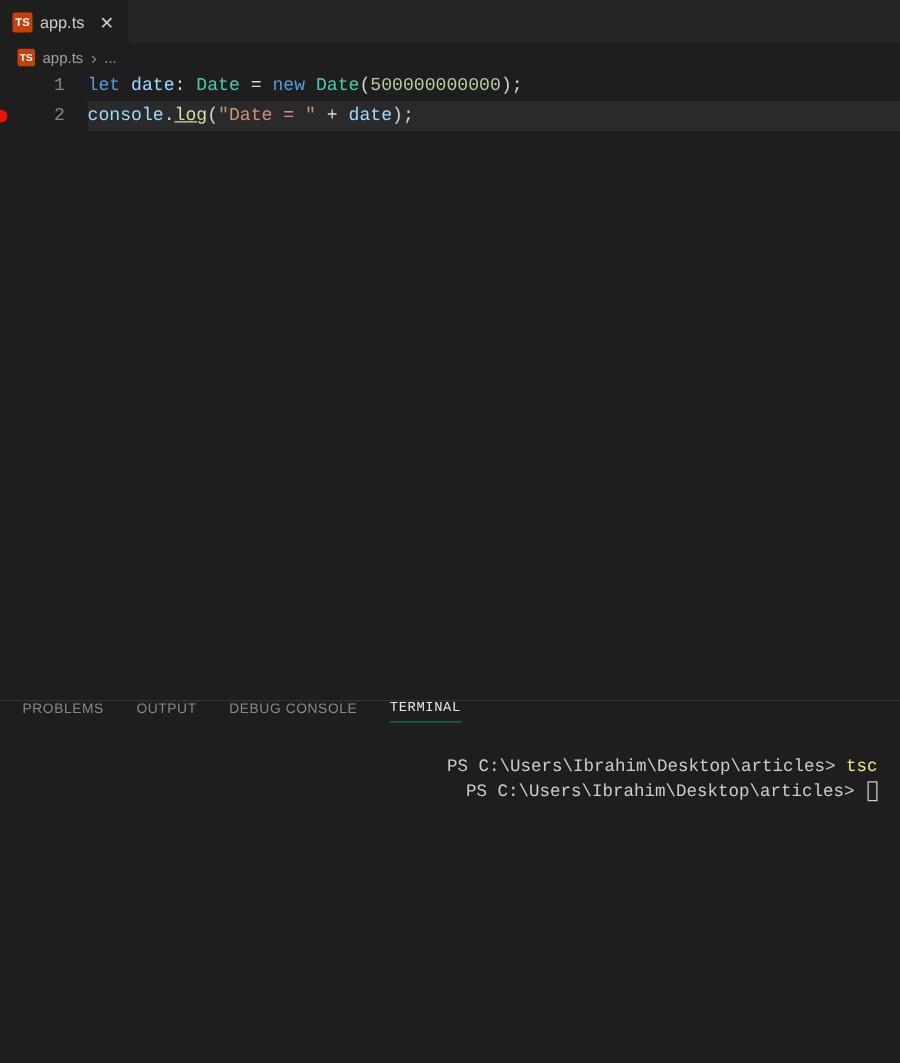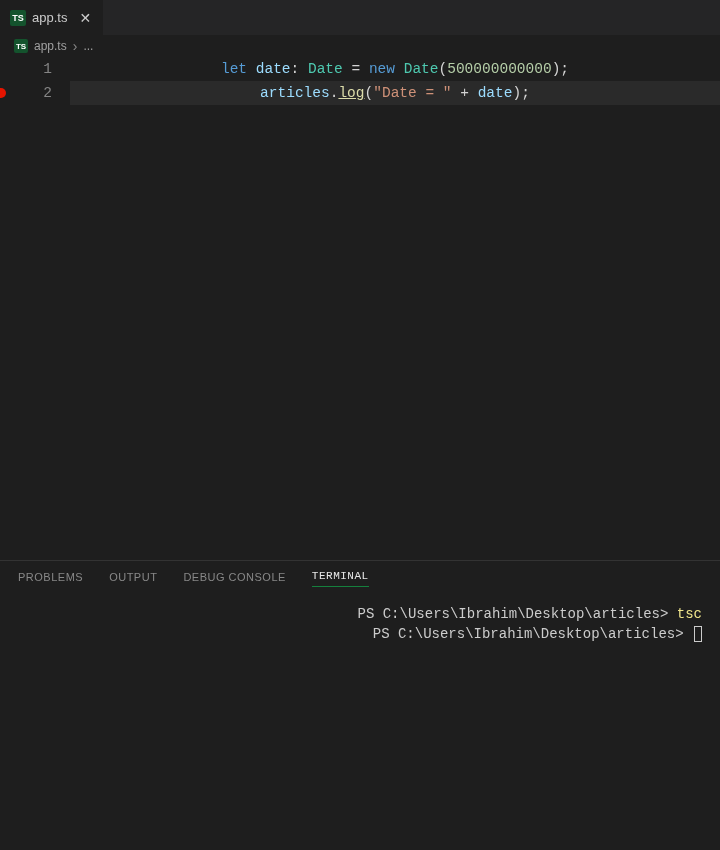--- a/index.html
+++ b/index.html
@@ -28,21 +28,21 @@
       padding: 0 10px;
       display: flex;
       align-items: center;
       gap: 6px;
       font-size: 13px;
       border-right: 1px solid #252526;
     }
     .ts-icon {
       width: 16px;
       height: 16px;
-      background: #14532d;
+      background: #c2410c;
       color: white;
       font-size: 9px;
       font-weight: bold;
       display: flex;
       align-items: center;
       justify-content: center;
       border-radius: 2px;
     }
     .tab-close {
       width: 16px;
@@ -99,21 +99,20 @@
       width: 10px;
       height: 10px;
       background: #e51400;
       border-radius: 50%;
     }
     .code-area {
       flex: 1;
     }
     .code-line {
       white-space: pre;
-      text-align: center;
     }
     .code-line.highlight {
       background: #2a2a2a;
     }
     .tok-keyword { color: #569cd6; }
     .tok-var { color: #9cdcfe; }
     .tok-type { color: #4ec9b0; }
     .tok-punct { color: #d4d4d4; }
     .tok-new { color: #569cd6; }
     .tok-num { color: #b5cea8; }
@@ -122,21 +121,21 @@
     .tok-string { color: #ce9178; }
     .panel {
       height: 290px;
       border-top: 1px solid #333;
       display: flex;
       flex-direction: column;
     }
     .panel-tabs {
       height: 35px;
       display: flex;
-      align-items: center;
+      align-items: flex-start;
       gap: 26px;
       padding: 0 18px;
       font-size: 11px;
       letter-spacing: 0.5px;
     }
     .panel-tab {
       color: #888;
       text-transform: uppercase;
       cursor: pointer;
       padding-bottom: 4px;
@@ -191,21 +190,21 @@
 <div class="editor">
   <div class="breakpoint-gutter">
     <div class="breakpoint"></div>
   </div>
   <div class="gutter">
     <div>1</div>
     <div>2</div>
   </div>
   <div class="code-area">
     <div class="code-line"><span class="tok-keyword">let</span><span> </span><span class="tok-var">date</span><span class="tok-punct">:</span><span> </span><span class="tok-type">Date</span><span> </span><span class="tok-punct">=</span><span> </span><span class="tok-new">new</span><span> </span><span class="tok-type">Date</span><span class="tok-punct">(</span><span class="tok-num">500000000000</span><span class="tok-punct">)</span><span class="tok-punct">;</span></div>
-    <div class="code-line highlight"><span class="tok-obj">articles</span><span class="tok-punct">.</span><span class="tok-method">log</span><span class="tok-punct">(</span><span class="tok-string">"Date = "</span><span> </span><span class="tok-punct">+</span><span> </span><span class="tok-var">date</span><span class="tok-punct">)</span><span class="tok-punct">;</span></div>
+    <div class="code-line highlight"><span class="tok-obj">console</span><span class="tok-punct">.</span><span class="tok-method">log</span><span class="tok-punct">(</span><span class="tok-string">"Date = "</span><span> </span><span class="tok-punct">+</span><span> </span><span class="tok-var">date</span><span class="tok-punct">)</span><span class="tok-punct">;</span></div>
   </div>
 </div>
 
 <div class="panel">
   <div class="panel-tabs">
     <div class="panel-tab">PROBLEMS</div>
     <div class="panel-tab">OUTPUT</div>
     <div class="panel-tab">DEBUG CONSOLE</div>
     <div class="panel-tab active">TERMINAL</div>
   </div>

